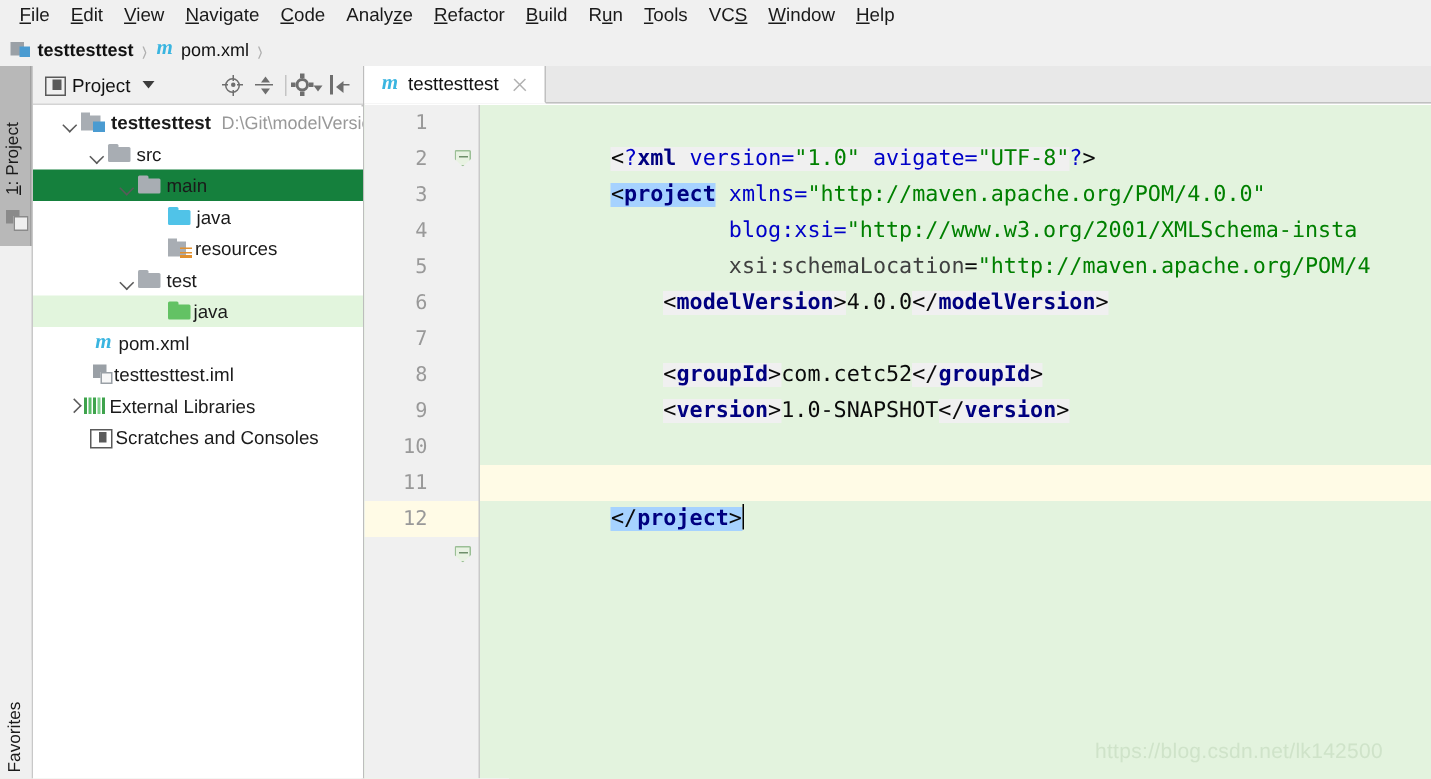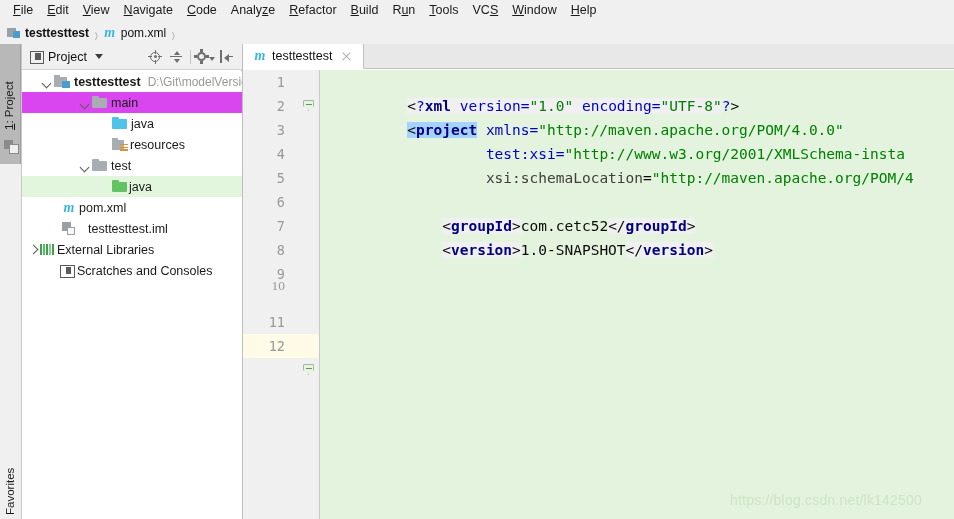--- a/index.html
+++ b/index.html
@@ -263,21 +263,21 @@
     font-size: 12.5px;
   }
   .trow {
     position: relative;
     height: 21px;
     display: flex; align-items: center;
     white-space: nowrap;
     color: #1a1a1a;
     cursor: default;
   }
-  .trow.sel-grey { background: #d946ef; }
+  .trow.sel-grey { background: #15803d; }
   .trow.sel-green { background: #e2f5dd; }
   .tarrow {
     width: 14px; height: 14px;
     position: relative; flex: 0 0 auto;
   }
   .tarrow.down::after {
     content:''; position:absolute; left:3px; top:5px;
     width:6px;height:6px;
     border-right:1.6px solid #5a5a5a; border-bottom:1.6px solid #5a5a5a;
     transform: rotate(45deg);
@@ -612,20 +612,28 @@
         <span class="ico-modfolder">
             <span class="fb"></span>
             <span class="ft"></span>
             <span class="cn"></span>
           </span>
         <span class="tlabel bold">testtesttest</span>
         <span class="tpath">D:\Git\modelVersion</span>
       </div>
 
 
+      <div class="trow" style="padding-left:36px;">
+        <span class="tarrow down"></span>
+        <span class="ico-folder">
+            <span class="fb"></span>
+            <span class="ft"></span>
+          </span>
+        <span class="tlabel">src</span>
+      </div>
 
       <div class="trow sel-grey" style="padding-left:56px;">
         <span class="tarrow down"></span>
         <span class="ico-folder">
             <span class="fb"></span>
             <span class="ft"></span>
           </span>
         <span class="tlabel">main</span>
       </div>
 
@@ -668,24 +676,24 @@
       <div class="trow" style="padding-left:40px;">
         <span class="ico-maven">m</span>
         <span class="tlabel" style="margin-left:3px;">pom.xml</span>
       </div>
 
       <div class="trow" style="padding-left:40px;">
         <span class="ico-iml">
             <span class="p1"></span>
             <span class="p2"></span>
           </span>
-        <span class="tlabel" style="margin-left:12px;">testtesttest.iml</span>
-      </div>
-
-      <div class="trow" style="padding-left:4px;">
+        <span class="tlabel" style="margin-left:0;">testtesttest.iml</span>
+      </div>
+
+      <div class="trow" style="padding-left:20px;">
         <span class="tarrow right"></span>
         <span class="ico-lib">
             <i></i>
             <i></i>
             <i></i>
             <i></i>
             <i></i>
           </span>
         <span class="tlabel" style="margin-left:3px;">External Libraries</span>
       </div>
@@ -713,69 +721,75 @@
       <div id="gutter">
         <div class="gl" style="top:0px;">1</div>
         <div class="gl" style="top:24px;">2</div>
         <div class="gl" style="top:48px;">3</div>
         <div class="gl" style="top:72px;">4</div>
         <div class="gl" style="top:96px;">5</div>
         <div class="gl" style="top:120px;">6</div>
         <div class="gl" style="top:144px;">7</div>
         <div class="gl" style="top:168px;">8</div>
         <div class="gl" style="top:192px;">9</div>
-        <div class="gl" style="top:204px;font-family:Liberation Serif, serif;">10</div>
+        <div class="gl" style="top:216px;">10</div>
         <div class="gl" style="top:240px;">11</div>
         <div class="gl caret-line" style="top:264px;">12</div>
 
         <div class="fold open" style="top:30px;">
             <span class="sh"></span>
             <span class="mn"></span>
           </div>
         <div class="fold open" style="top:294px;">
             <span class="sh"></span>
             <span class="mn"></span>
           </div>
       </div>
       <div id="gutter-line"></div>
 
       <div id="code-rows">
 
         <div class="crow">
-          <span class="bgl"><span class="t-bracket">&lt;</span><span class="t-qmark">?</span><span class="t-pi">xml</span><span class="t-attr"> version=</span><span class="t-val">"1.0"</span><span class="t-attr"> encoding=</span><span class="t-val">"UTF-8"</span></span><span class="t-qmark">?</span><span class="t-bracket">&gt;</span>
+          <span class="bgl"><span class="t-bracket">&lt;</span><span class="t-qmark">?</span><span class="t-pi">xml</span><span class="t-attr"> version=</span><span class="t-val">"1.0"</span><span class="t-attr"> avigate=</span><span class="t-val">"UTF-8"</span></span><span class="t-qmark">?</span><span class="t-bracket">&gt;</span>
         </div>
 
         <div class="crow">
           <span class="selblue"><span class="t-bracket">&lt;</span><span class="t-tag">project</span></span><span class="t-attr"> xmlns=</span><span class="t-val">"http://maven.apache.org/POM/4.0.0"</span>
         </div>
 
         <div class="crow">
-          <span class="ind">         </span><span class="t-attr">test:xsi=</span><span class="t-val">"http://www.w3.org/2001/XMLSchema-insta</span>
+          <span class="ind">         </span><span class="t-attr">blog:xsi=</span><span class="t-val">"http://www.w3.org/2001/XMLSchema-insta</span>
         </div>
 
         <div class="crow">
           <span class="ind">         </span><span class="t-attr2">xsi:schemaLocation</span><span class="t-bracket">=</span><span class="t-val">"http://maven.apache.org/POM/4</span>
         </div>
 
+        <div class="crow">
+          <span class="ind">    </span><span class="bgl"><span class="t-bracket">&lt;</span><span class="t-tag">modelVersion</span><span class="t-bracket">&gt;</span></span><span class="t-txt">4.0.0</span><span class="bgl"><span class="t-bracket">&lt;/</span><span class="t-tag">modelVersion</span><span class="t-bracket">&gt;</span></span>
+        </div>
 
         <div class="crow"> </div>
 
         <div class="crow">
           <span class="ind">    </span><span class="bgl"><span class="t-bracket">&lt;</span><span class="t-tag">groupId</span><span class="t-bracket">&gt;</span></span><span class="t-txt">com.cetc52</span><span class="bgl"><span class="t-bracket">&lt;/</span><span class="t-tag">groupId</span><span class="t-bracket">&gt;</span></span>
         </div>
 
 
         <div class="crow">
           <span class="ind">    </span><span class="bgl"><span class="t-bracket">&lt;</span><span class="t-tag">version</span><span class="t-bracket">&gt;</span></span><span class="t-txt">1.0-SNAPSHOT</span><span class="bgl"><span class="t-bracket">&lt;/</span><span class="t-tag">version</span><span class="t-bracket">&gt;</span></span>
         </div>
 
         <div class="crow"> </div>
 
         <div class="crow"> </div>
 
+        <div class="crow caret-line">
+          <span class="selblue"><span class="t-bracket">&lt;/</span><span class="t-tag">project</span><span class="t-bracket">&gt;</span></span><span class="caret"></span>
+        </div>
 
       </div>
 
       <div id="markerstrip"></div>
     </div>
   </div>
 
   <div id="watermark">https://blog.csdn.net/lk142500</div>
 
 </div>

